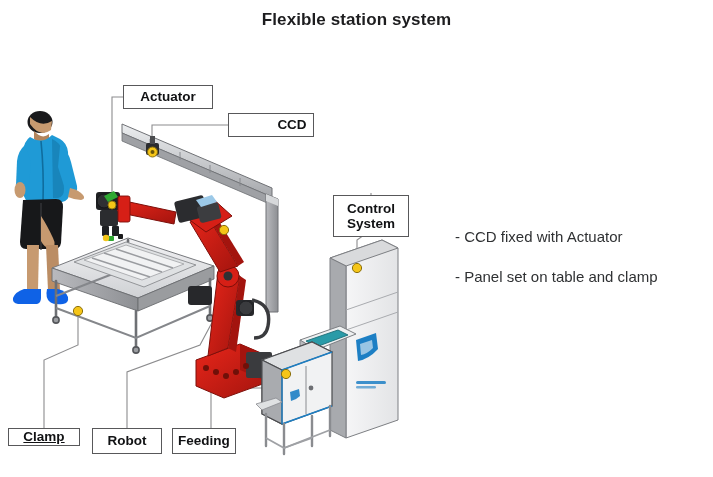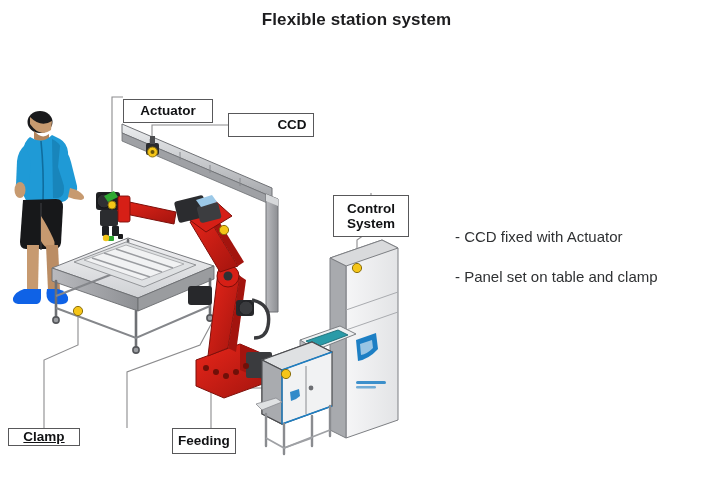--- a/index.html
+++ b/index.html
@@ -246,25 +246,26 @@
       </g>
       <path d="M256 404 L276 398 L282 402 L262 410 Z" fill="#dfe1e3" stroke="#8a8c90" stroke-width="0.8"></path>
     </g>
 
     <g>
       <circle cx="78" cy="311" r="4.6" fill="#f5c518" stroke="#8a6f0c" stroke-width="1"></circle>
       <circle cx="224" cy="230" r="4.6" fill="#f5c518" stroke="#8a6f0c" stroke-width="1"></circle>
     </g>
   </svg>
 
-  <div class="callout" style="left:123px;top:85px;width:90px;height:24px;margin-top:14px;">Actuator</div>
+  <div class="callout" style="left:123px;top:85px;width:90px;height:24px;">Actuator</div>
   <div class="callout" style="left:228px;top:113px;width:86px;height:24px;padding-left:42px;">CCD</div>
   <div class="callout" style="left:333px;top:151px;width:76px;height:42px;margin-top:44px;">Control
 System</div>
   <div class="callout" style="left:8px;top:428px;width:72px;height:18px;text-decoration:underline;">Clamp</div>
+  <div class="callout" style="left:92px;top:428px;width:70px;height:26px;">Robot</div>
   <div class="callout" style="left:172px;top:428px;width:64px;height:26px;">Feeding</div>
 
   <div class="notes">
     <div class="note">- CCD fixed with Actuator</div>
     <div class="note">- Panel set on table and clamp</div>
   </div>
 
 </div>
 
 </body></html>

